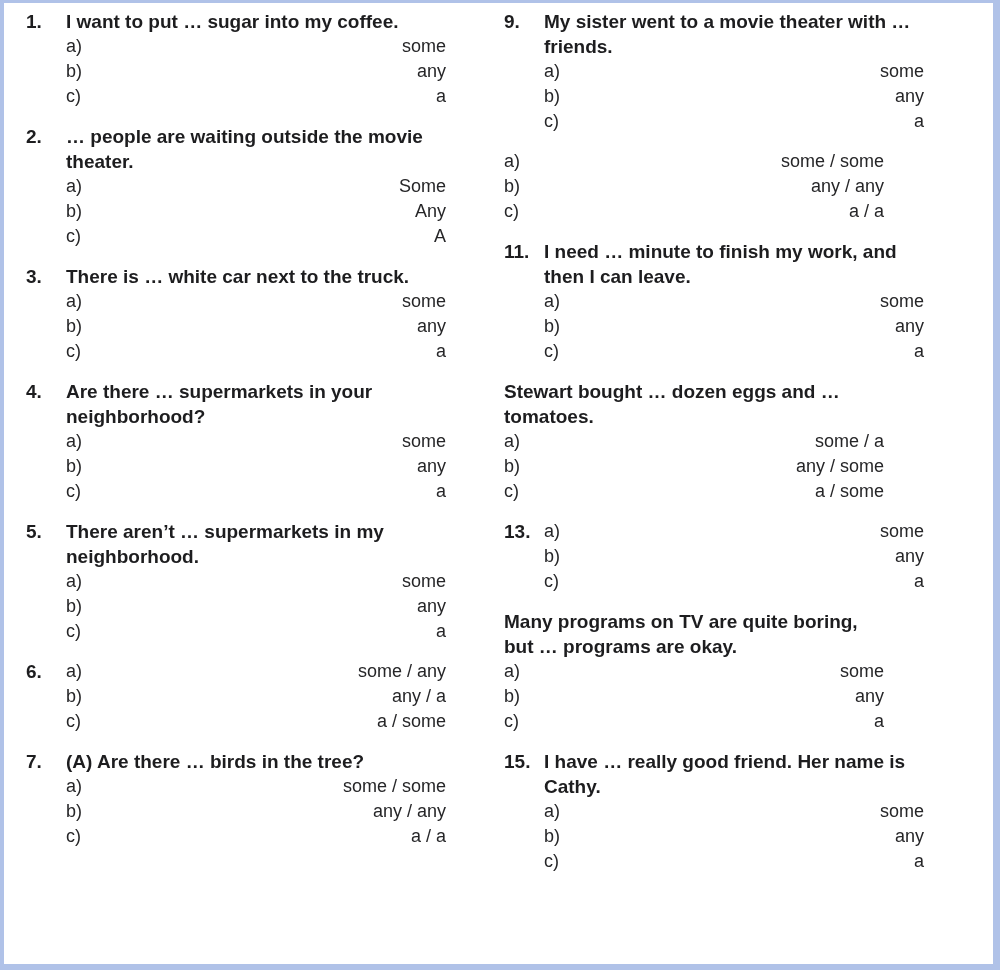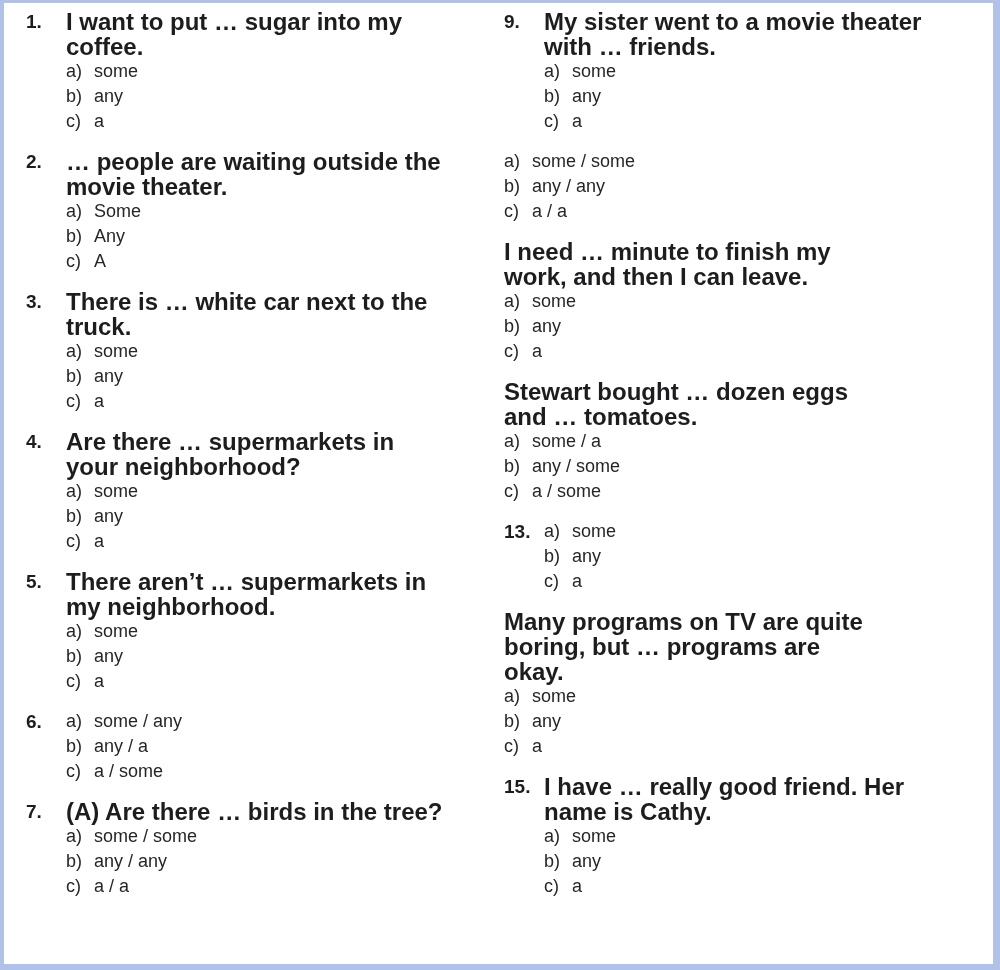--- a/index.html
+++ b/index.html
@@ -38,37 +38,38 @@
     font-weight: bold;
     font-size: 19px;
     line-height: 25px;
     color: #1d1d1f;
   }
   .q-body {
     width: 380px;
   }
   .q-line {
     font-weight: bold;
-    font-size: 24px;
+    font-size: 19px;
     line-height: 25px;
     color: #1d1d1f;
   }
   .option {
     display: flex;
     font-size: 18px;
     line-height: 25px;
     color: #262628;
     cursor: pointer;
   }
   .option-label {
     width: 28px;
     flex-shrink: 0;
   }
   .option-text {
     flex: 1;
+    text-align: right;
   }
 </style>
 </head>
 <body>
 
 <div class="sheet">
   <div class="column">
   <div class="question">
     <span class="q-number">1.</span>
     <div class="q-body">
@@ -264,20 +265,21 @@
             </div>
             <div class="option">
               <span class="option-label">c)</span>
               <span class="option-text">a / a</span>
             </div>
           </div>
     </div>
   </div>
 
   <div class="question">
+    <span class="q-number">11.</span>
     <div class="q-body">
       <div class="q-text">
             <div class="q-line">I need … minute to finish my work, and then I can leave.</div>
           </div>
       <div class="options">
             <div class="option">
               <span class="option-label">a)</span>
               <span class="option-text">some</span>
             </div>
             <div class="option">

